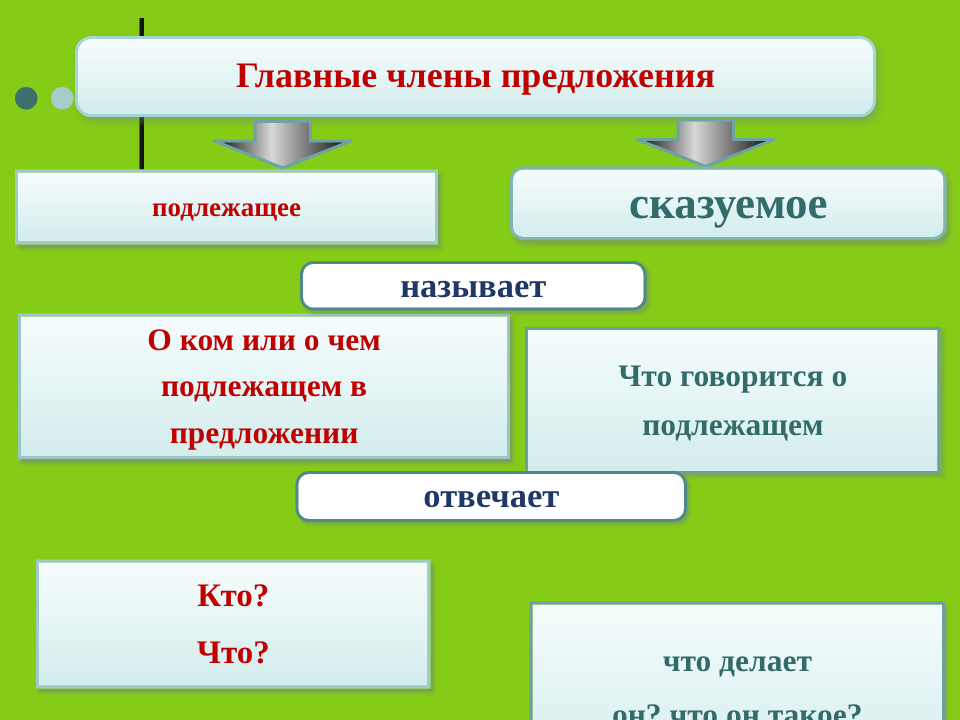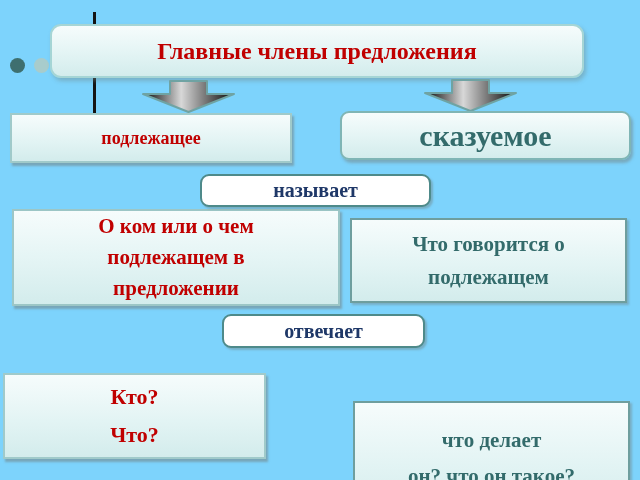--- a/index.html
+++ b/index.html
@@ -5,21 +5,21 @@
   html, body {
     margin: 0;
     padding: 0;
     background: #ffffff;
     font-family: "Liberation Serif", "DejaVu Serif", serif;
   }
   .slide {
     position: relative;
     width: 640px;
     height: 480px;
-    background: #7dd3fc;
+    background: #84cc16;
     overflow: hidden;
   }
   .abs { position: absolute; }
 
   
   .bullet-dark {
     left: 10px; top: 58px; width: 15px; height: 15px;
     border-radius: 50%;
     background: #3e6f6f;
     z-index: 0;
@@ -85,49 +85,49 @@
   .pill {
     background: #ffffff;
     border: 2px solid #4e8a8a;
     border-radius: 9px;
     box-sizing: border-box;
     display: flex;
     align-items: center;
     justify-content: center;
     box-shadow: 2px 2px 2px rgba(110,130,130,0.45);
     font-weight: bold;
-    font-size: 20px;
+    font-size: 23px;
     color: #1f3868;
     z-index: 2;
   }
   .pill-names   { left: 200px; top: 174px; width: 231px; height: 33px; }
-  .pill-answers { left: 222px; top: 314px; width: 203px; height: 34px; }
+  .pill-answers { left: 197px; top: 314px; width: 261px; height: 34px; }
 
   .multiline {
     flex-direction: column;
     font-weight: bold;
   }
   .def-subject {
     left: 12px; top: 209px; width: 328px; height: 97px;
     border: 2px solid #9cc6c6;
     box-shadow: 2px 3px 2px rgba(115,130,130,0.55);
     font-size: 21px;
     line-height: 31px;
     color: #c00000;
   }
   .def-predicate {
-    left: 350px; top: 218px; width: 277px; height: 85px;
+    left: 350px; top: 218px; width: 277px; height: 98px;
     border: 2px solid #6e9e9e;
     box-shadow: 2px 2px 2px rgba(115,130,130,0.45);
     font-size: 21px;
     line-height: 33px;
     color: #336b6b;
   }
   .q-subject {
-    left: 3px; top: 373px; width: 263px; height: 86px;
+    left: 24px; top: 373px; width: 263px; height: 86px;
     border: 2px solid #a0caca;
     box-shadow: 2px 3px 2px rgba(115,130,130,0.55);
     font-size: 22px;
     line-height: 38px;
     color: #c00000;
   }
   .q-predicate {
     left: 353px; top: 353px; width: 277px; height: 114px;
     border: 2px solid #6e9e9e;
     box-shadow: 2px 2px 2px rgba(115,130,130,0.45);

